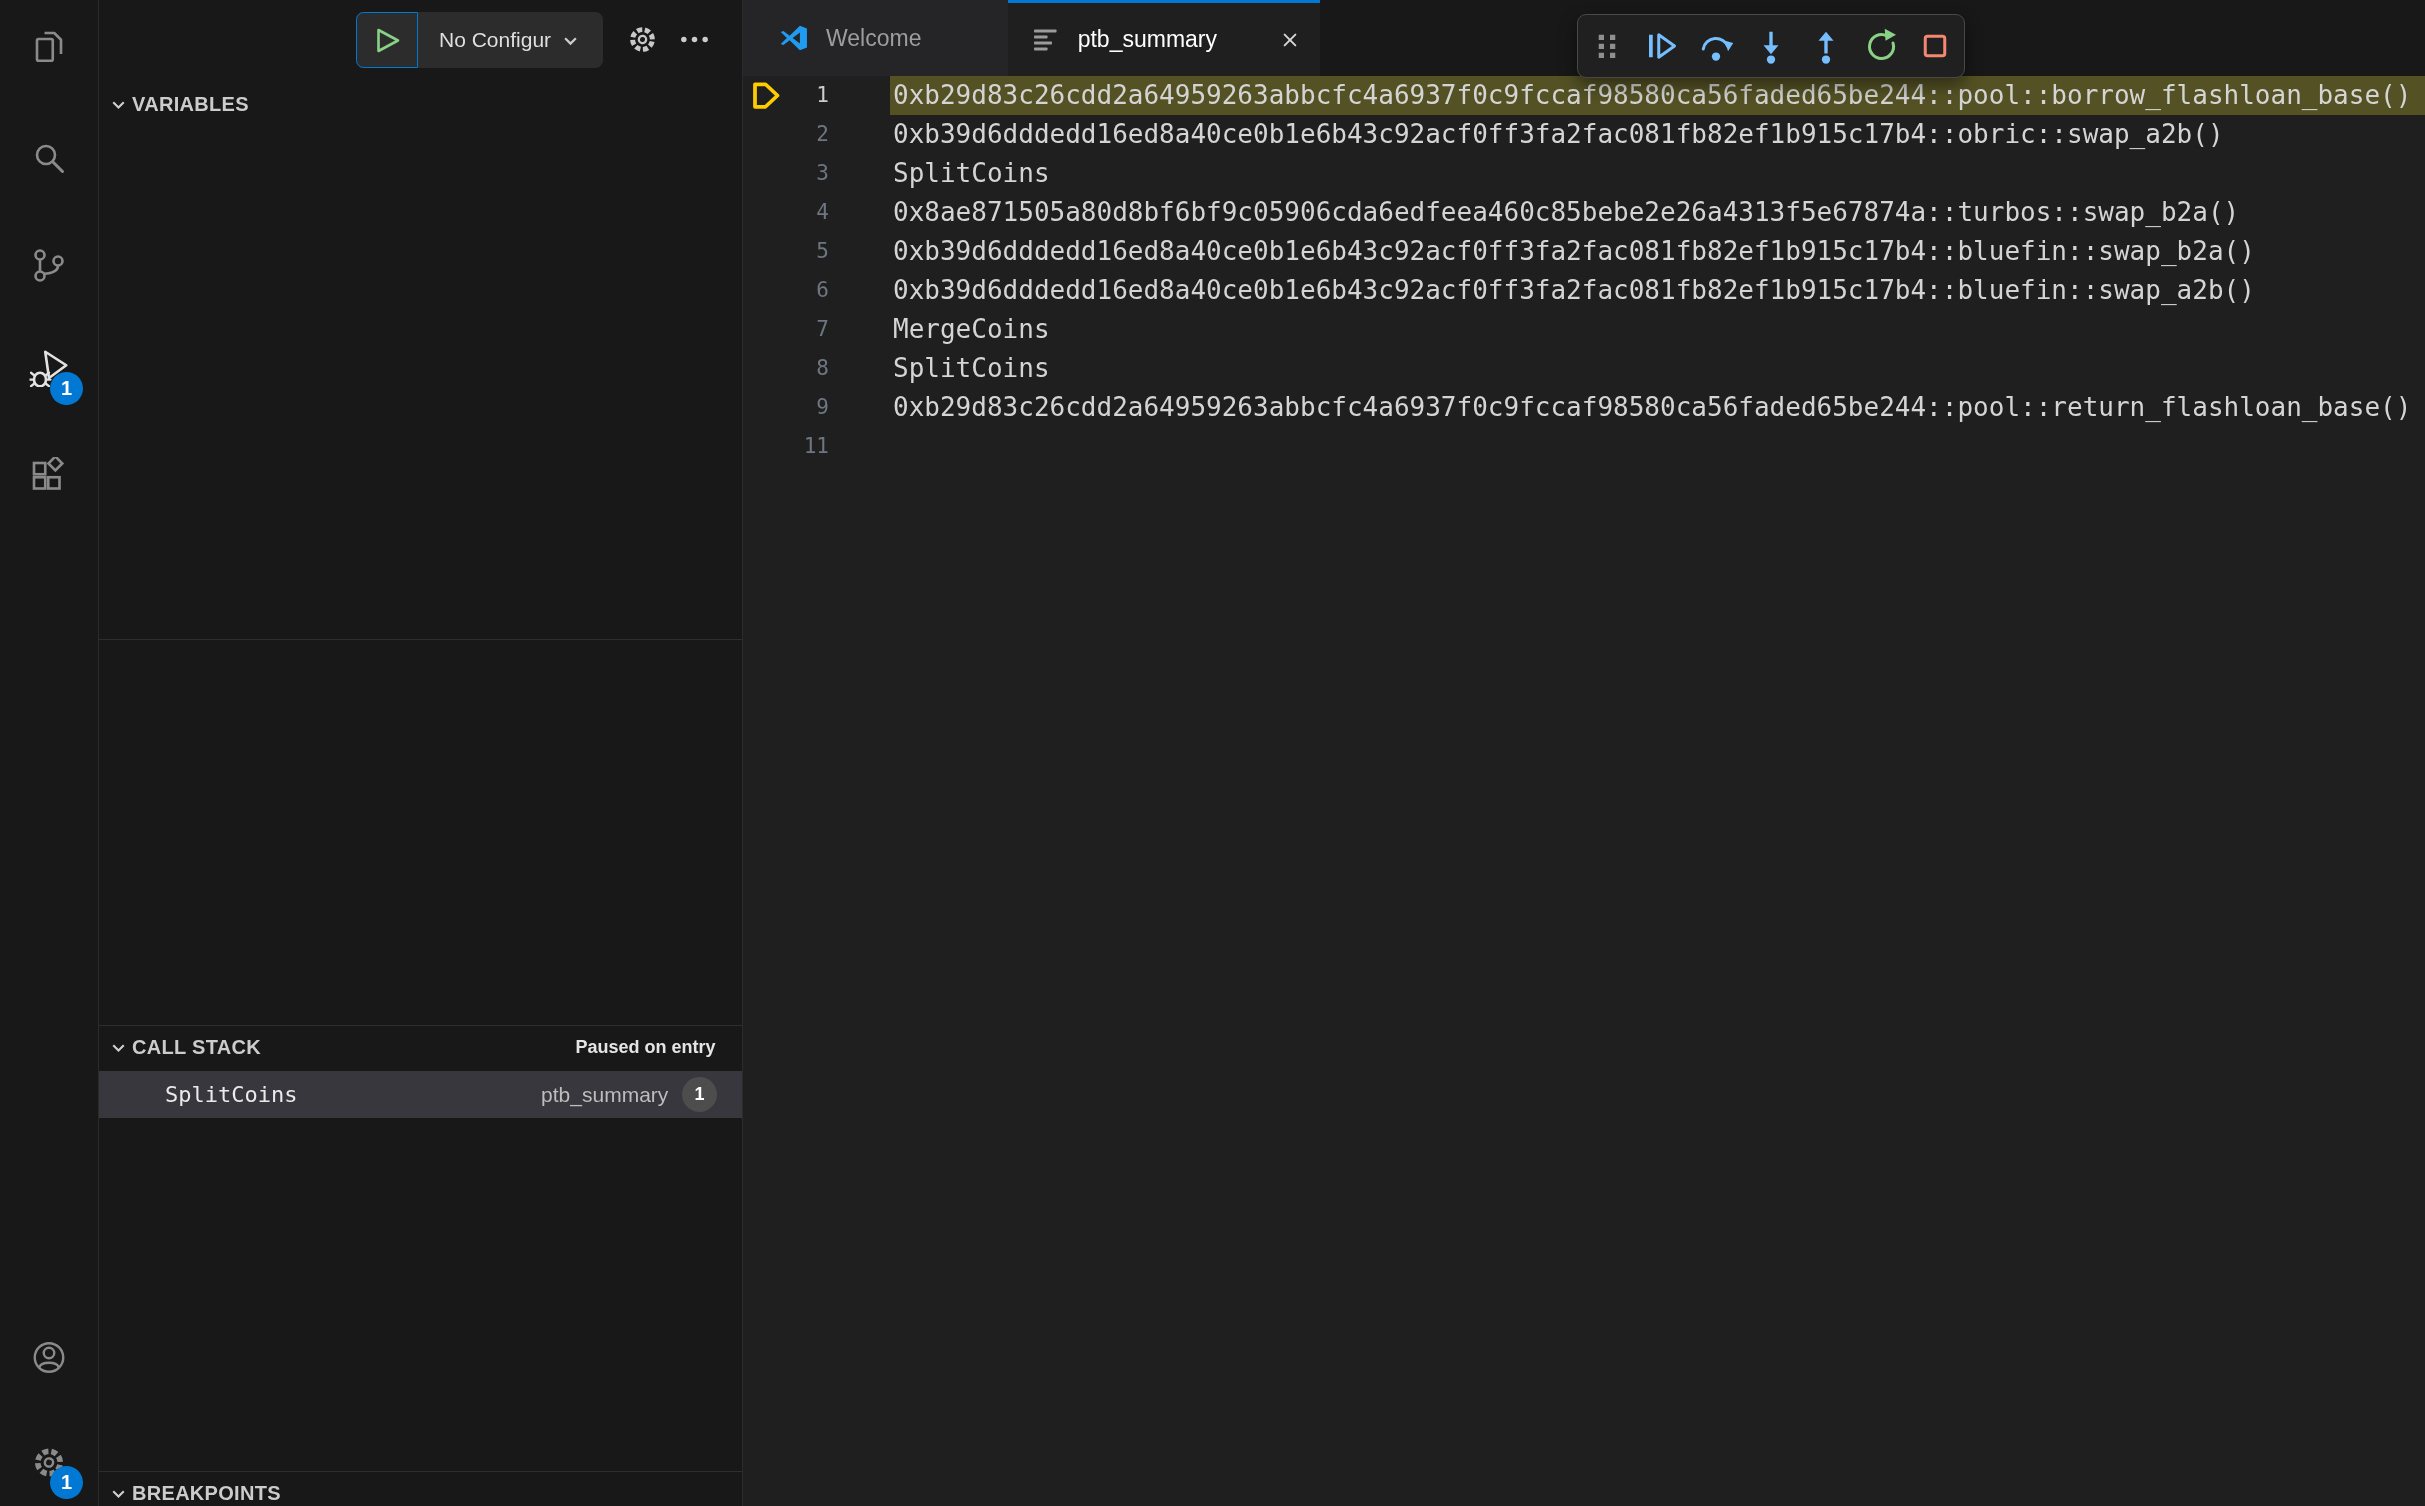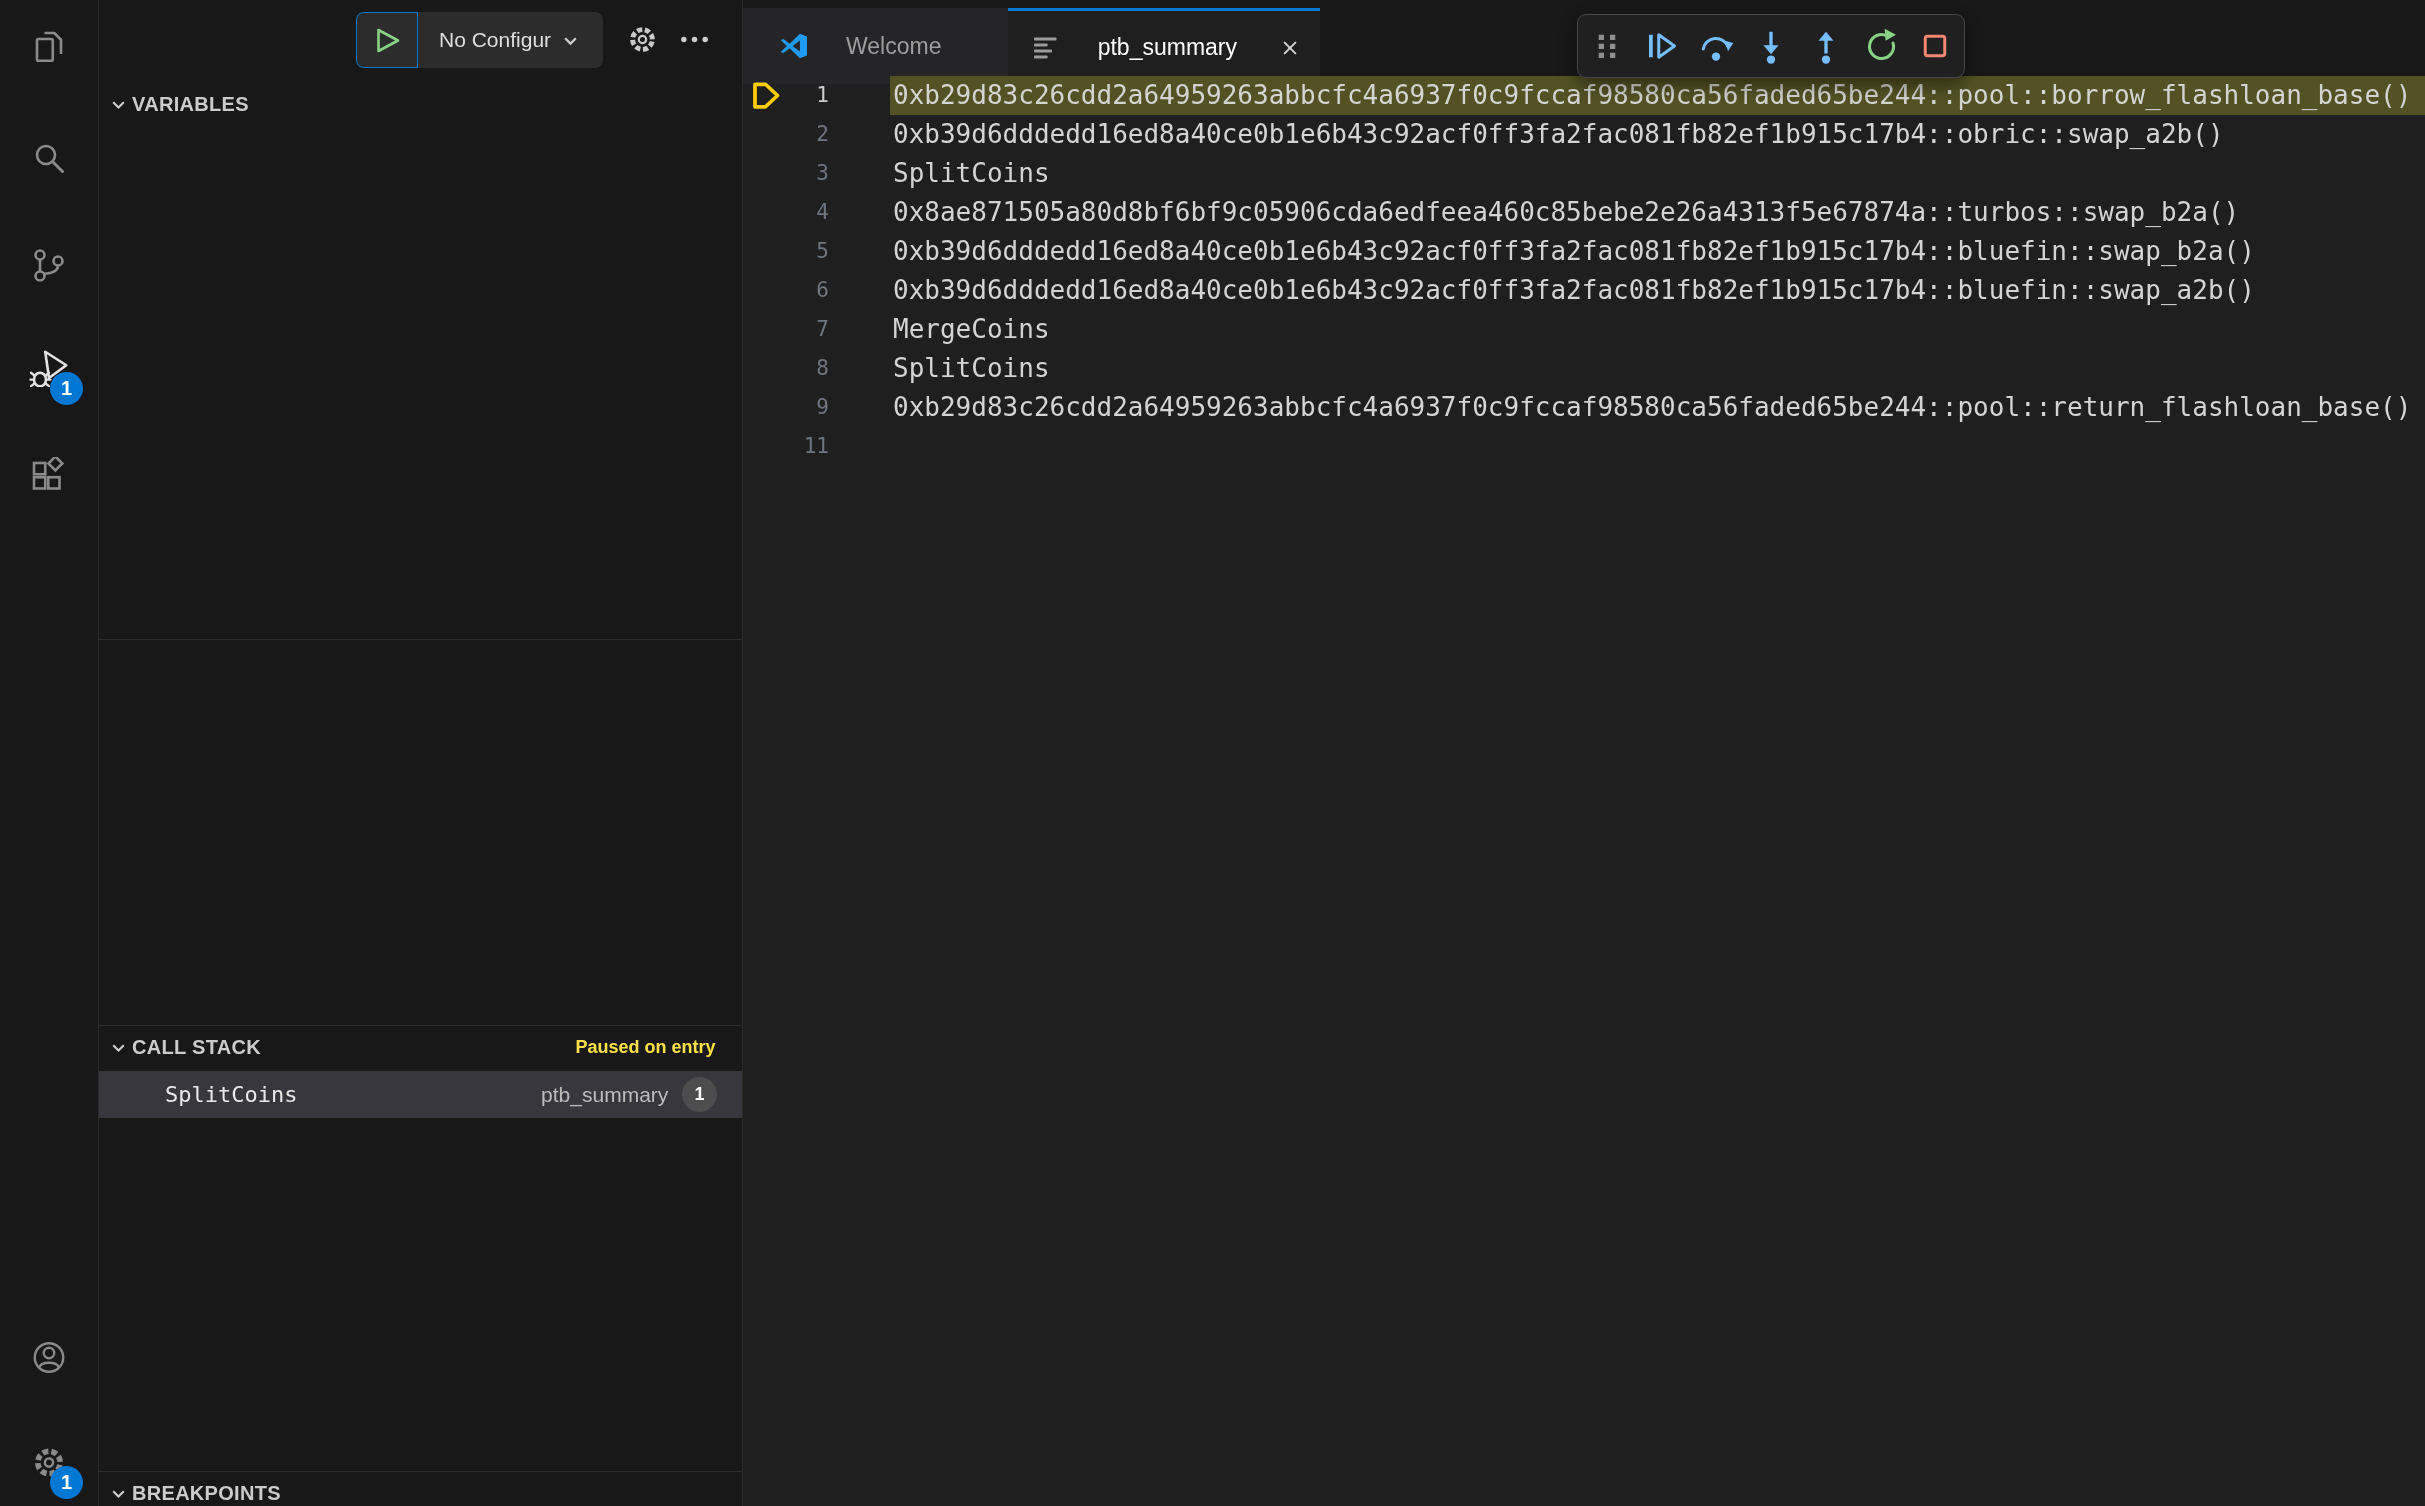--- a/index.html
+++ b/index.html
@@ -23,34 +23,34 @@
   .config-dropdown{position:absolute;left:257px;top:12px;width:247px;height:56px;
     background:#2c2c2d;border-radius:7.6px;display:flex;align-items:center;box-sizing:border-box;cursor:pointer;}
   .run-button{width:62px;height:56px;border:1.5px solid var(--accent,#0078d4);border-radius:7.6px 0 0 7.6px;
     box-sizing:border-box;display:flex;align-items:center;justify-content:center;cursor:pointer;flex:none;}
   .config-label{margin-left:21px;font-size:21px;color:#dfdfdf;white-space:nowrap;}
   .config-chevron{margin-left:7.6px;}
   .sb-iconbtn{position:absolute;top:22px;width:35px;height:35px;cursor:pointer;}
   .sb-section-header{position:absolute;left:0;width:100%;height:38px;display:flex;align-items:center;cursor:pointer;box-sizing:border-box;}
   .sb-section-header .chev{margin-left:9px;flex:none;}
   .sb-section-header .lbl{margin-left:3px;font-size:20px;font-weight:bold;letter-spacing:0.3px;color:var(--text_main,#ccc);}
-  .sb-section-header .status{margin-left:auto;margin-right:26.5px;font-size:18px;font-weight:bold;color:#fde047;}
+  .sb-section-header .status{margin-left:auto;margin-right:26.5px;font-size:18px;font-weight:bold;color:#e5e5e5;}
   .sb-divider{position:absolute;left:0;width:100%;height:0.8px;background:#2e2e2f;}
   .stack-frame{position:absolute;left:0;top:1071px;width:100%;height:47px;
     background:var(--row_selected_bg,#37373d);display:flex;align-items:center;cursor:pointer;box-sizing:border-box;}
   .frame-name{margin-left:66px;font-family:"DejaVu Sans Mono",monospace;font-size:22px;color:#eaeaea;}
   .frame-right{margin-left:auto;margin-right:25px;display:flex;align-items:center;}
   .frame-file{font-size:21px;color:#bdbdbd;}
   .frame-badge{margin-left:13.7px;width:35px;height:35px;border-radius:50%;background:var(--count_badge_bg,#4d4d4d);
     color:#fff;font-size:18px;font-weight:bold;display:flex;align-items:center;justify-content:center;}
 
   
   .editor{position:absolute;left:743px;top:0;right:0;height:1506px;background:var(--editor_bg,#1f1f1f);}
   .tabbar{position:absolute;left:0;top:0;right:0;height:76px;background:var(--tabbar_bg,#181818);}
-  .tab{position:absolute;top:8px;height:76px;display:flex;align-items:center;box-sizing:border-box;cursor:pointer;gap:20px;}
+  .tab{position:absolute;top:0;height:76px;display:flex;align-items:center;box-sizing:border-box;cursor:pointer;}
   .tab-welcome{left:0;width:265px;background:var(--inactive_tab_bg,#252527);padding-left:35px;}
   .tab-welcome .tab-label{margin-left:18px;font-size:23px;color:var(--text_dim,#9d9d9d);}
   .tab-active{left:265px;width:312px;background:var(--active_tab_bg,#1f1f1f);
     border-top:3.8px solid var(--accent,#0078d4);padding-left:23px;}
   .tab-active .tab-label{margin-left:16.7px;font-size:23px;color:#ffffff;}
   .tab-close{margin-left:auto;margin-right:16.7px;cursor:pointer;}
 
   .dbg-toolbar{position:absolute;left:834px;top:13.7px;width:388px;height:64px;
     background:#202021;border:0.8px solid #48484a;border-radius:9px;box-sizing:border-box;
     display:flex;align-items:center;justify-content:space-between;padding:0 10.6px;

